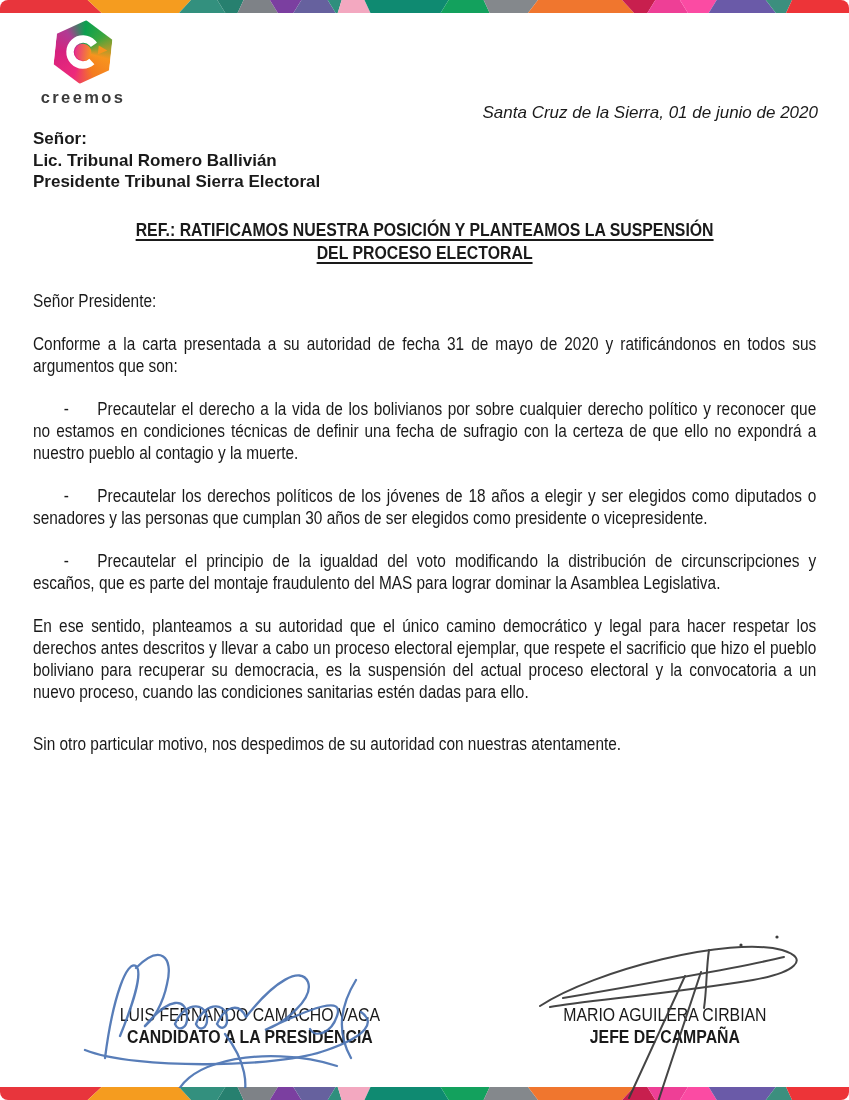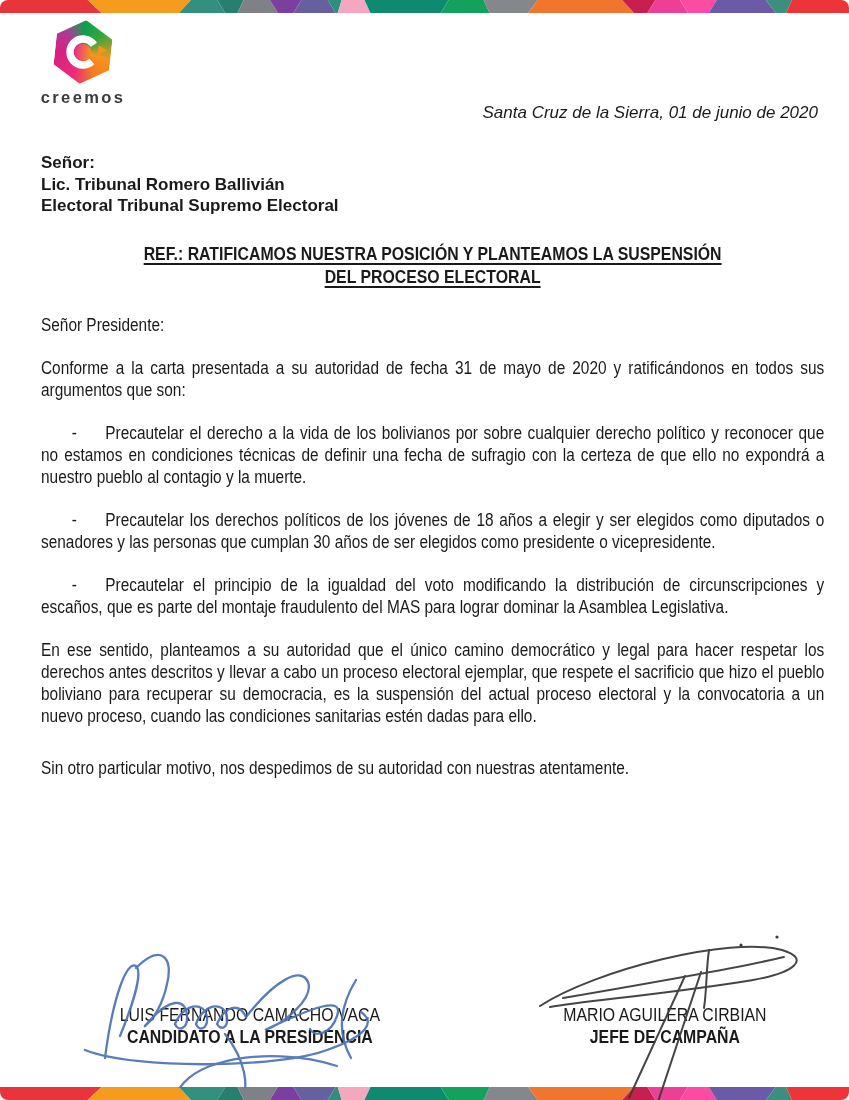--- a/index.html
+++ b/index.html
@@ -14,21 +14,21 @@
   .logo-hex{position:relative;width:62px;height:64px;margin:0 auto;transform:rotate(6deg);
     background:conic-gradient(from 0deg at 50% 50%,
       #0aa04f 0deg,#3aa63e 45deg,#f7941e 100deg,#f47b20 150deg,
       #ed2a7b 195deg,#d6217e 265deg,#b03b93 315deg,#0aa04f 360deg);
     clip-path:polygon(50% 0%,95% 26%,95% 74%,50% 100%,5% 74%,5% 26%);}
   .logo-hex svg{position:absolute;left:0;top:0;}
   .logo-word{margin-top:4px;font-size:16.5px;font-weight:700;letter-spacing:2.4px;color:#3b3b3b;}
 
   .date-line{position:absolute;top:103px;right:31px;font-size:17px;font-style:italic;}
 
-  .content{position:absolute;left:33px;right:33px;top:152px;margin-left:8px;}
+  .content{position:absolute;left:33px;right:33px;top:128px;}
   .recipient div{font-weight:700;font-size:17px;line-height:21.5px;}
 
   
   .narrow{width:890px;transform:scaleX(0.88);transform-origin:0 0;}
   .subject{margin-top:26px;text-align:center;font-weight:700;font-size:18px;line-height:23px;}
   .subject div{text-decoration:underline;text-underline-offset:3px;text-decoration-thickness:1.5px;}
   .greeting{margin-top:26px;font-size:17.5px;}
   .para{margin:21px 0 0 0;font-size:17.5px;line-height:22px;text-align:justify;}
   .bullet{text-indent:35px;}
   .bullet .marker{display:inline-block;min-width:38px;text-indent:0;}
@@ -88,21 +88,21 @@
     </div>
     <div class="logo-word">creemos</div>
   </div>
 
   <div class="date-line">Santa Cruz de la Sierra, 01 de junio de 2020</div>
 
   <div class="content">
     <div class="recipient">
       <div>Señor:</div>
       <div>Lic. Tribunal Romero Ballivián</div>
-      <div>Electoral Tribunal Supremo Electoral</div>
+      <div>Presidente Tribunal Sierra Electoral</div>
     </div>
 
     <div class="narrow">
       <div class="subject">
         <div>REF.: RATIFICAMOS NUESTRA POSICIÓN Y PLANTEAMOS LA SUSPENSIÓN</div>
         <div>DEL PROCESO ELECTORAL</div>
       </div>
 
       <div class="greeting">Señor Presidente:</div>
 

